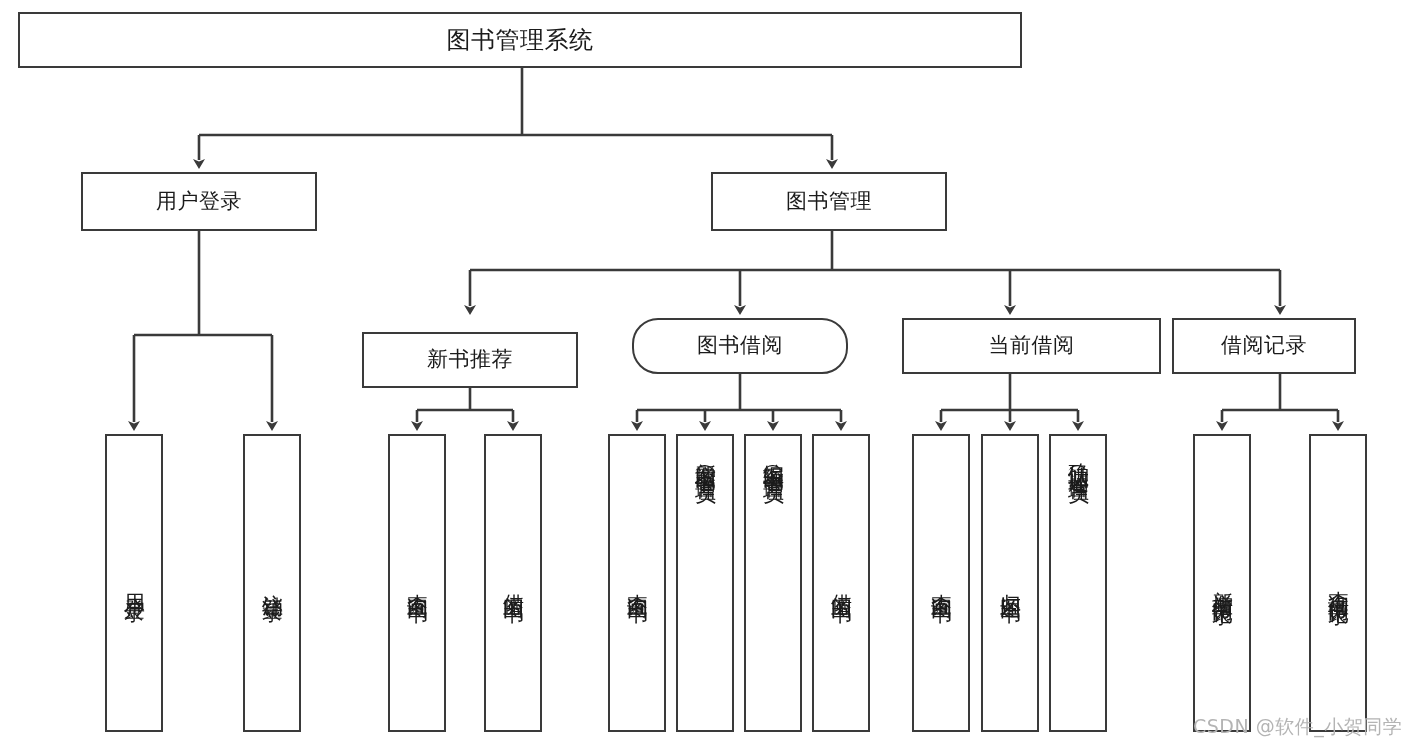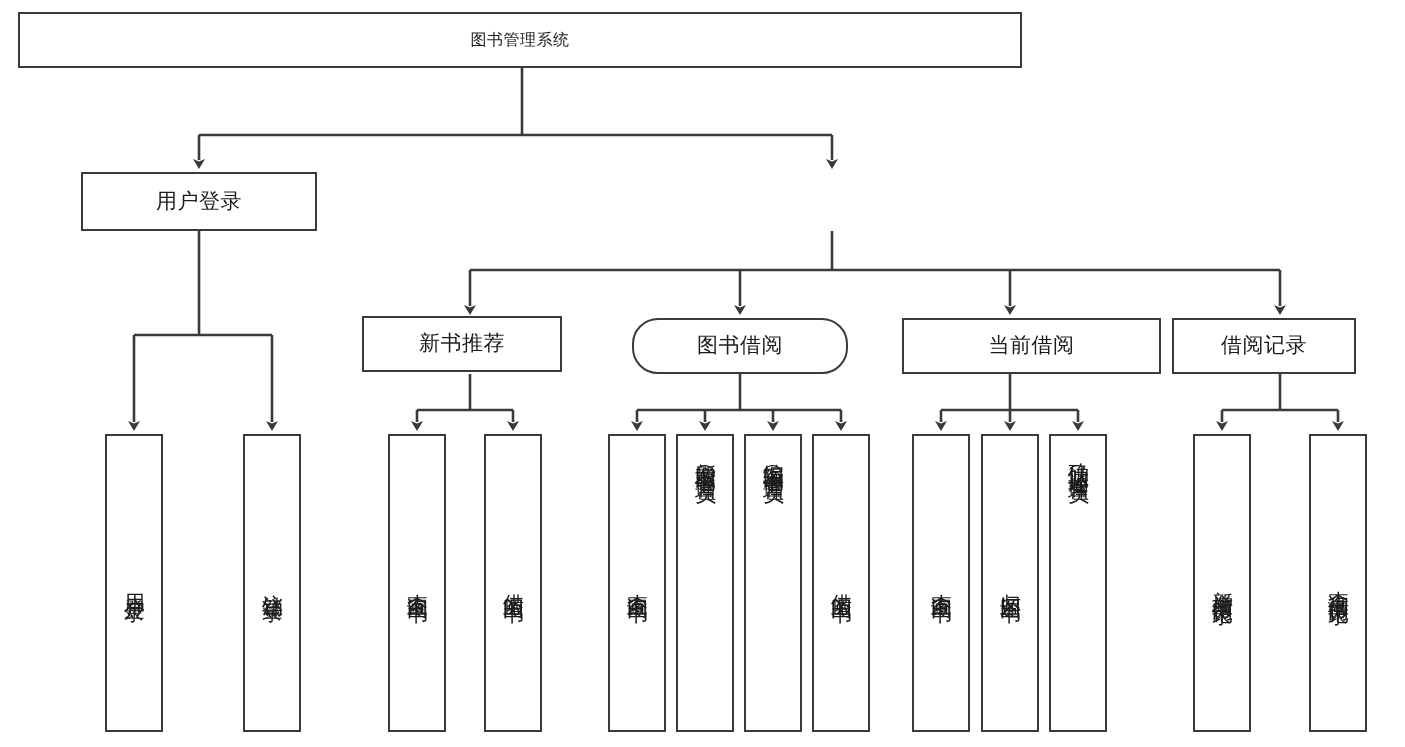--- a/index.html
+++ b/index.html
@@ -41,21 +41,21 @@
     text-align: center;
     line-height: 1.12;
     letter-spacing: 0.5px;
     white-space: nowrap;
   }
   
   .node.horiz .node-label {
     font-size: 21px;
   }
   .node.root .node-label {
-    font-size: 16px;
+    font-size: 24px;
   }
   
   .node.leaf {
     align-items: flex-start;
     padding-top: 10px;
   }
   .node.leaf .node-label {
     writing-mode: vertical-rl;
     text-orientation: upright;
     font-size: 21px;
@@ -132,22 +132,25 @@
     </g>
   </svg>
 
   <div class="node root horiz" style="left:18px; top:12px; width:1004px; height:56px;">
     <span class="node-label">图书管理系统</span>
   </div>
 
   <div class="node horiz" style="left:81px; top:172px; width:236px; height:59px;">
     <span class="node-label">用户登录</span>
   </div>
-
-  <div class="node horiz" style="left:362px; top:316px; width:200px; height:56px;">
+  <div class="node horiz" style="left:711px; top:172px; width:236px; height:59px;">
+    <span class="node-label">图书管理</span>
+  </div>
+
+  <div class="node horiz" style="left:362px; top:332px; width:216px; height:56px;">
     <span class="node-label">新书推荐</span>
   </div>
   <div class="node horiz" style="left:632px; top:318px; width:216px; height:56px;border-radius:26px;">
     <span class="node-label">图书借阅</span>
   </div>
   <div class="node horiz" style="left:902px; top:318px; width:259px; height:56px;">
     <span class="node-label">当前借阅</span>
   </div>
   <div class="node horiz" style="left:1172px; top:318px; width:184px; height:56px;">
     <span class="node-label">借阅记录</span>
@@ -190,14 +193,15 @@
     <span class="node-label">确认归还（管理员）</span>
   </div>
 
   <div class="node leaf centered" style="left:1193px; top:434px; width:58px; height:298px;">
     <span class="node-label">新增借阅记录</span>
   </div>
   <div class="node leaf centered" style="left:1309px; top:434px; width:58px; height:298px;">
     <span class="node-label">查询借阅记录</span>
   </div>
 
+  <div class="watermark" style="left:1193px; top:714px;">CSDN @软件_小贺同学</div>
 
 </div>
 
 </body></html>

